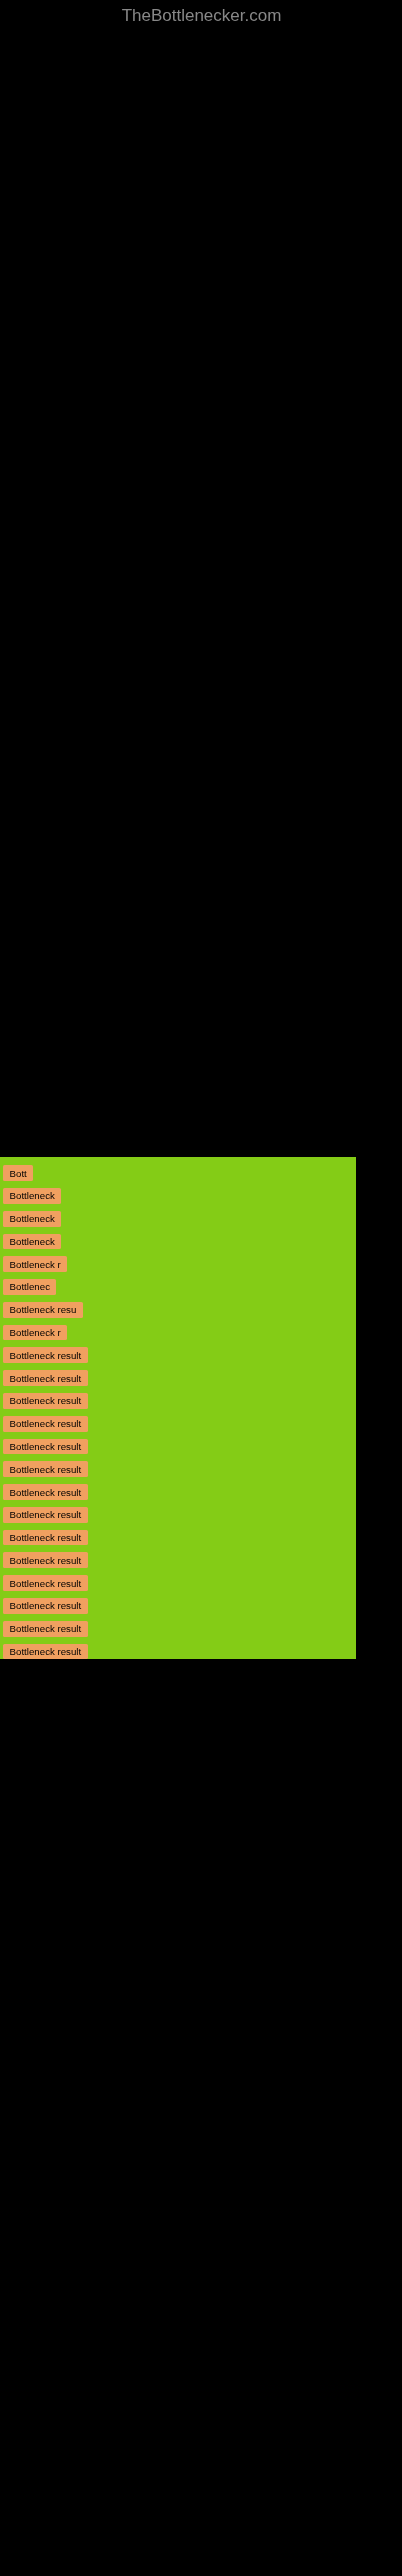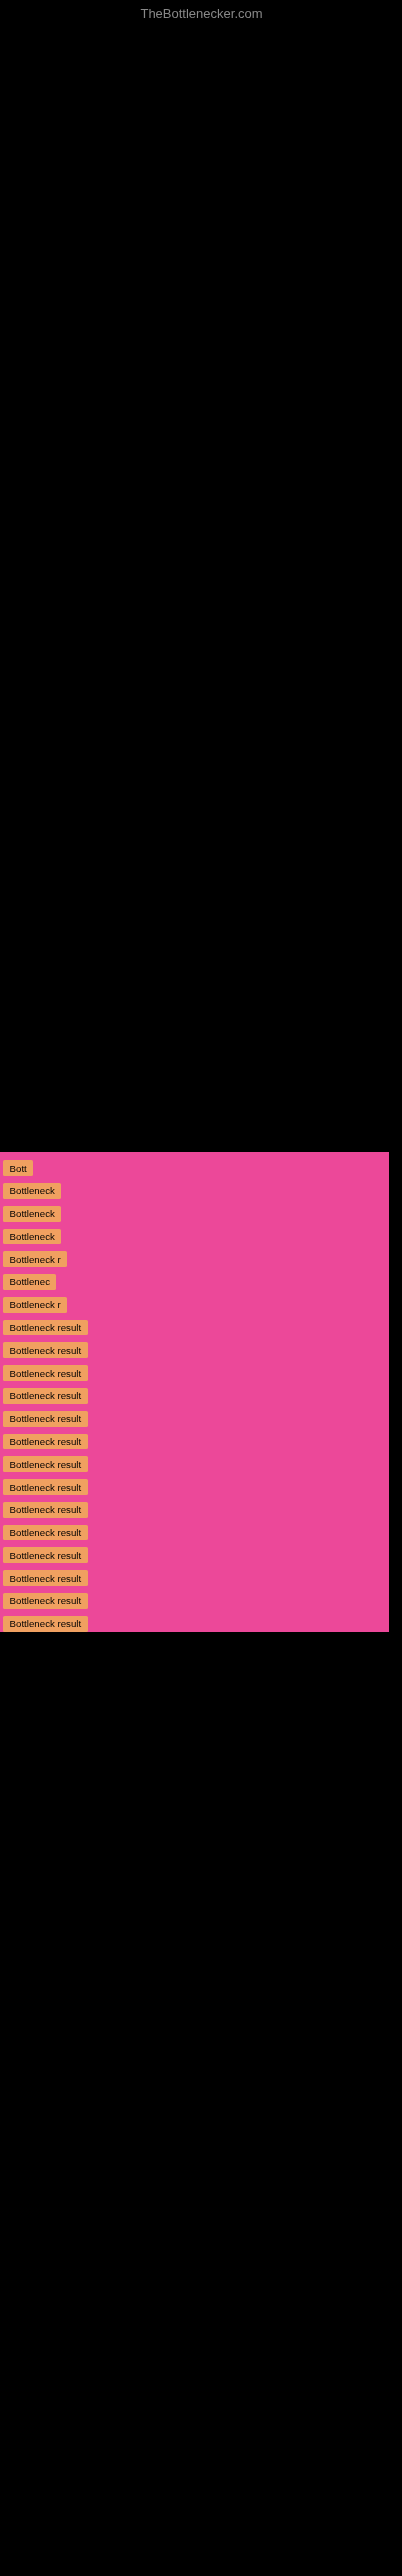--- a/index.html
+++ b/index.html
@@ -10,33 +10,33 @@
     body {
       width: 403px;
       min-height: 2576px;
       background-color: #000;
       font-family: Arial, sans-serif;
       position: relative;
     }
     .site-title {
       text-align: center;
       color: #888;
-      font-size: 13px;
+      font-size: 17px;
       padding-top: 6.4px;
       padding-bottom: 3.2px;
     }
     .chart-area {
       width: 403px;
       height: 1127px;
       background-color: #000;
       position: relative;
     }
     .results-area {
-      width: 389px;
-      background-color: #ec4899;
+      width: 356px;
+      background-color: #84cc16;
       padding-top: 8px;
     }
     .result-item {
       margin-bottom: 6.4px;
       padding-left: 3.2px;
     }
     .result-badge {
       display: inline-block;
       background-color: #f0a060;
       color: #000;
@@ -59,20 +59,21 @@
 </div>
 
 <div class="results-area">
 
 <div class="result-item"><span class="result-badge">Bott</span></div>
     <div class="result-item"><span class="result-badge">Bottleneck</span></div>
     <div class="result-item"><span class="result-badge">Bottleneck</span></div>
     <div class="result-item"><span class="result-badge">Bottleneck</span></div>
     <div class="result-item"><span class="result-badge">Bottleneck r</span></div>
     <div class="result-item"><span class="result-badge">Bottlenec</span></div>
+    <div class="result-item"><span class="result-badge">Bottleneck resu</span></div>
     <div class="result-item"><span class="result-badge">Bottleneck r</span></div>
     <div class="result-item"><span class="result-badge">Bottleneck result</span></div>
     <div class="result-item"><span class="result-badge">Bottleneck result</span></div>
     <div class="result-item"><span class="result-badge">Bottleneck result</span></div>
     <div class="result-item"><span class="result-badge">Bottleneck result</span></div>
     <div class="result-item"><span class="result-badge">Bottleneck result</span></div>
     <div class="result-item"><span class="result-badge">Bottleneck result</span></div>
     <div class="result-item"><span class="result-badge">Bottleneck result</span></div>
     <div class="result-item"><span class="result-badge">Bottleneck result</span></div>
     <div class="result-item"><span class="result-badge">Bottleneck result</span></div>

